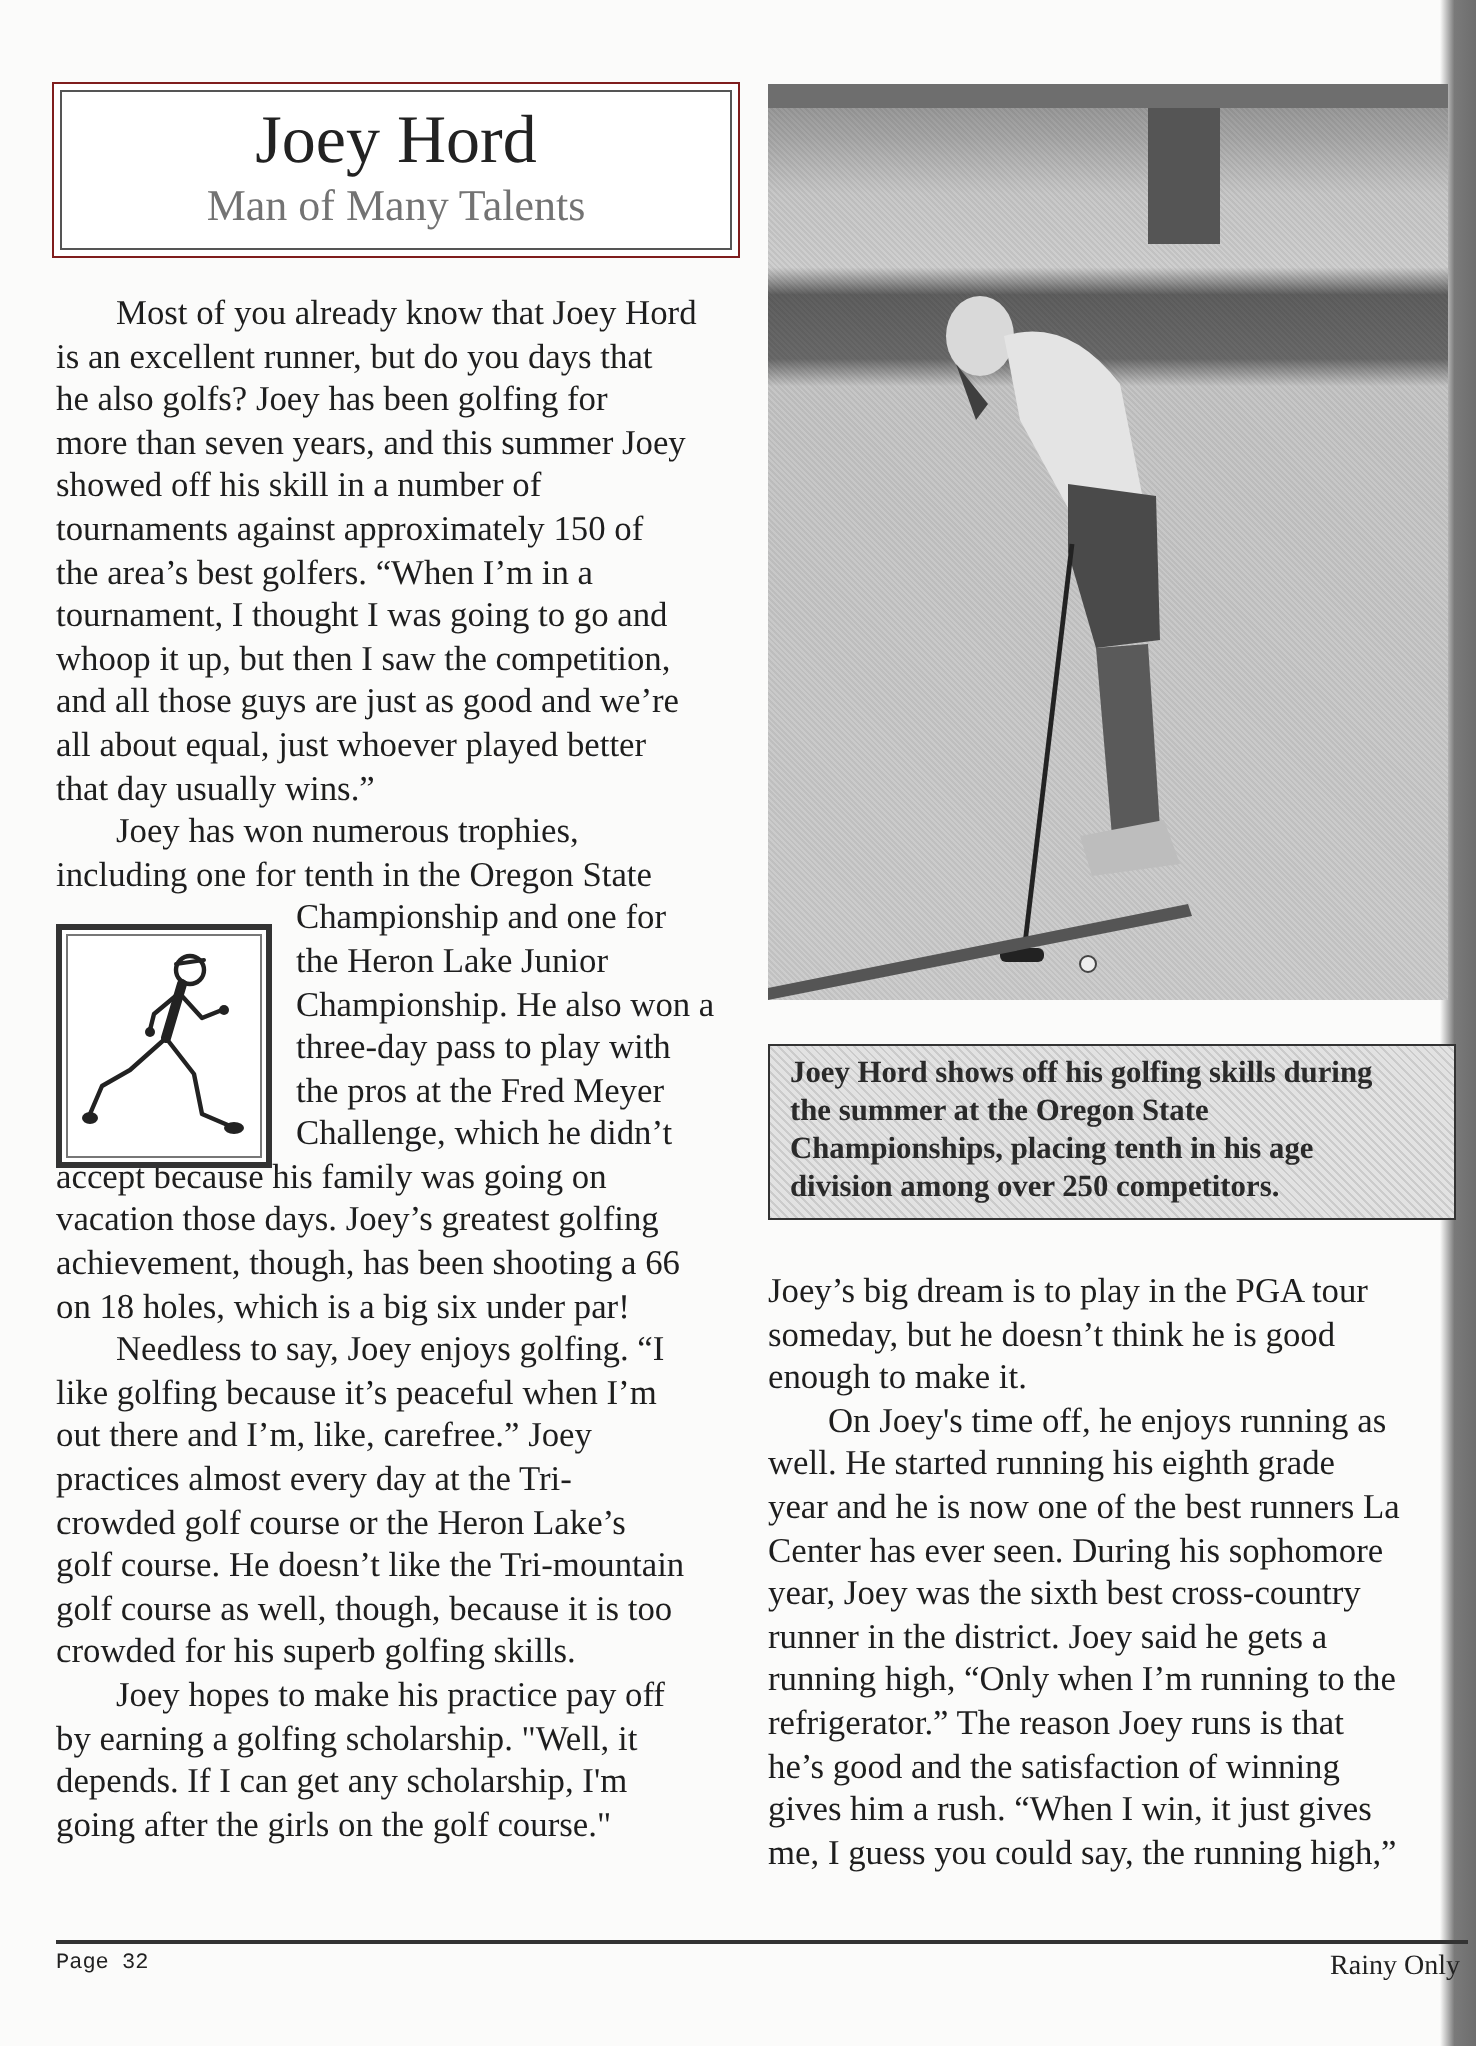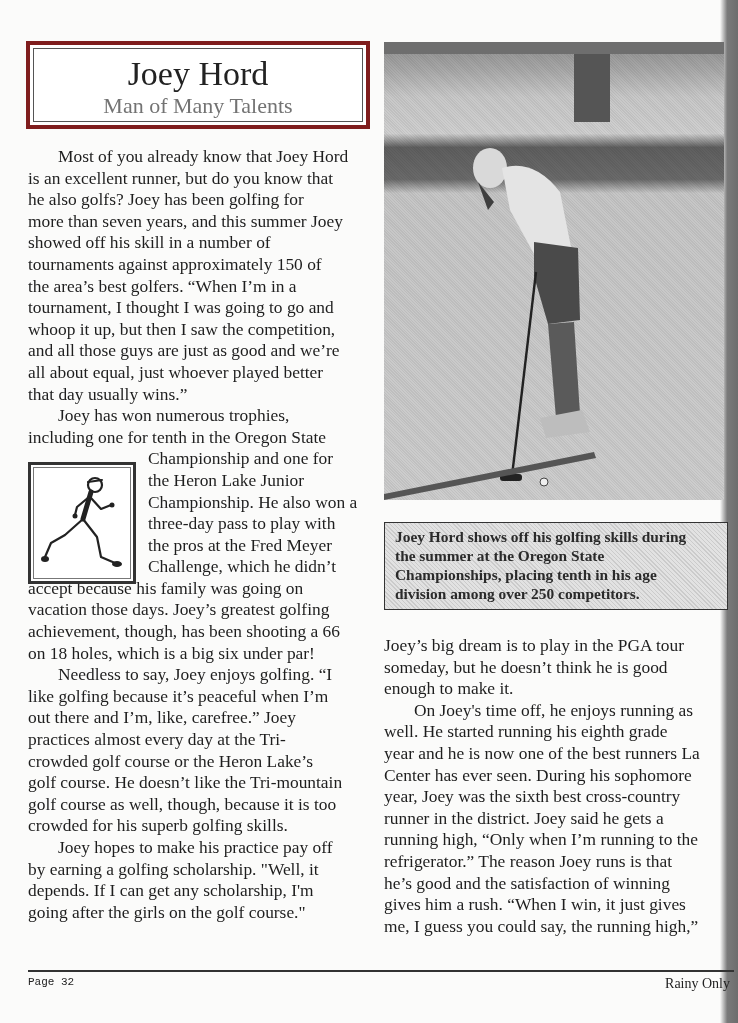--- a/index.html
+++ b/index.html
@@ -8,21 +8,21 @@
     background:#fbfbfa;
     font-family:"Liberation Serif", "DejaVu Serif", serif;
     color:#1c1c1c;
   }
   .gutter {
     position:absolute; top:0; right:0; width:18px; height:1023px;
     background:linear-gradient(to right, rgba(120,120,120,0) 0%, #7a7a7a 40%, #6d6d6d 100%);
   }
   .title-box {
     position:absolute; left:26px; top:41px; width:344px; height:88px;
-    border:4px solid #7f1d1d; box-sizing:border-box; background:#fff;
+    border:1px solid #7f1d1d; box-sizing:border-box; background:#fff;
   }
   .title-box::before {
     content:""; position:absolute; left:3px; top:3px; right:3px; bottom:3px;
     border:1px solid #555;
   }
   .title-main {
     position:absolute; left:0; right:0; top:10px; text-align:center;
     font-size:34px; line-height:38px; color:#222;
   }
   .title-sub {
@@ -75,21 +75,21 @@
 
 <div class="gutter"></div>
 
 <div class="title-box">
   <div class="title-main">Joey Hord</div>
   <div class="title-sub">Man of Many Talents</div>
 </div>
 
 <div class="col left-col">
   <span class="line" style="padding-left:30px">Most of you already know that Joey Hord</span>
-  <span class="line">is an excellent runner, but do you know that</span>
+  <span class="line">is an excellent runner, but do you days that</span>
   <span class="line">he also golfs?  Joey has been golfing for</span>
   <span class="line">more than seven years, and this summer Joey</span>
   <span class="line">showed off his skill in a number of</span>
   <span class="line">tournaments against approximately 150 of</span>
   <span class="line">the area’s best golfers.  “When I’m in a</span>
   <span class="line">tournament, I thought I was going to go and</span>
   <span class="line">whoop it up, but then I saw the competition,</span>
   <span class="line">and all those guys are just as good and we’re</span>
   <span class="line">all about equal, just whoever played better</span>
   <span class="line">that day usually wins.”</span>

